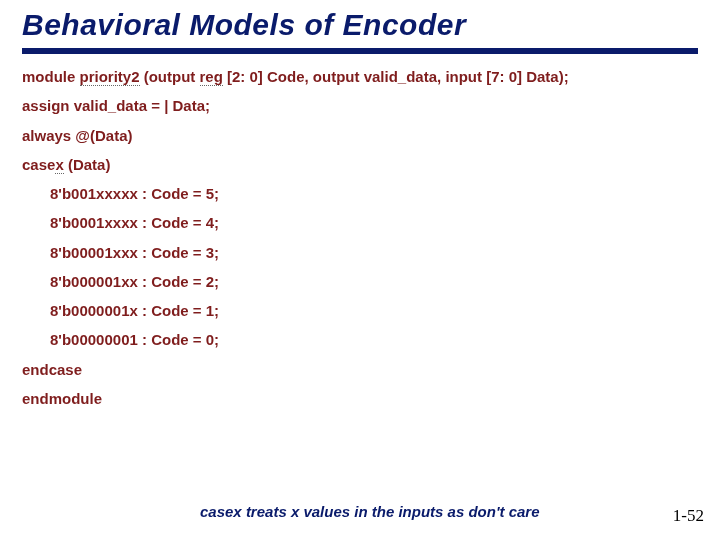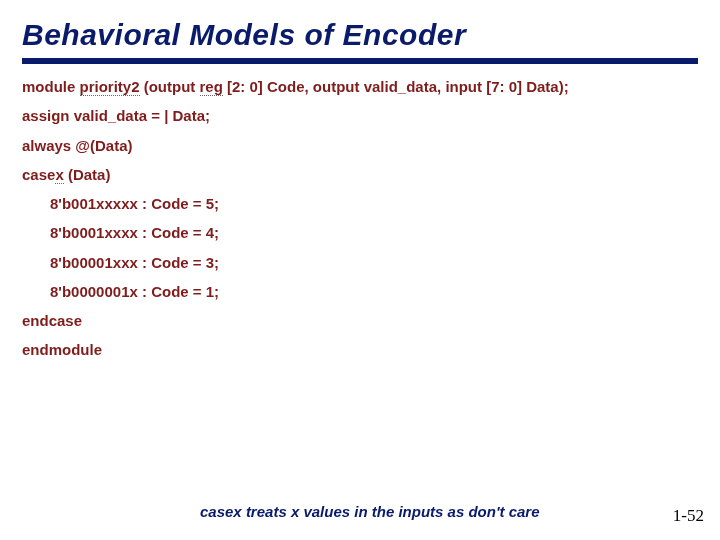--- a/index.html
+++ b/index.html
@@ -9,21 +9,21 @@
     height: 540px;
     background: #ffffff;
     font-family: Arial, Helvetica, sans-serif;
     overflow: hidden;
   }
   .slide {
     width: 720px;
     height: 540px;
     position: relative;
     box-sizing: border-box;
-    padding: 18px 22px 10px 22px;
+    padding: 8px 22px 10px 22px;
   }
   .title {
     color: #0a1b6b;
     font-size: 30px;
     font-weight: bold;
     font-style: italic;
     letter-spacing: 0.5px;
     margin-bottom: 6px;
   }
   .rule {
@@ -74,20 +74,22 @@
 
   <div class="code-line"><span>module </span><span class="underline-dotted">priority2</span><span> (output </span><span class="underline-dotted">reg</span><span> [2: 0] Code, output valid_data, input [7: 0] Data);</span></div>
 
   <div class="code-line">assign valid_data = | Data;</div>
   <div class="code-line">always @(Data)</div>
   <div class="code-line"><span>case</span><span class="underline-dotted">x</span><span> (Data)</span></div>
 
   <div class="code-line indent1">8'b001xxxxx : Code = 5;</div>
   <div class="code-line indent1">8'b0001xxxx : Code = 4;</div>
   <div class="code-line indent1">8'b00001xxx : Code = 3;</div>
+  <div class="code-line indent1">8'b000001xx : Code = 2;</div>
   <div class="code-line indent1">8'b0000001x : Code = 1;</div>
+  <div class="code-line indent1">8'b00000001 : Code = 0;</div>
 
   <div class="code-line">endcase</div>
   <div class="code-line">endmodule</div>
 
   <div class="footnote">casex treats x values in the inputs as don't care</div>
   <div class="page-num">1-52</div>
 </div>
 
 </body></html>

